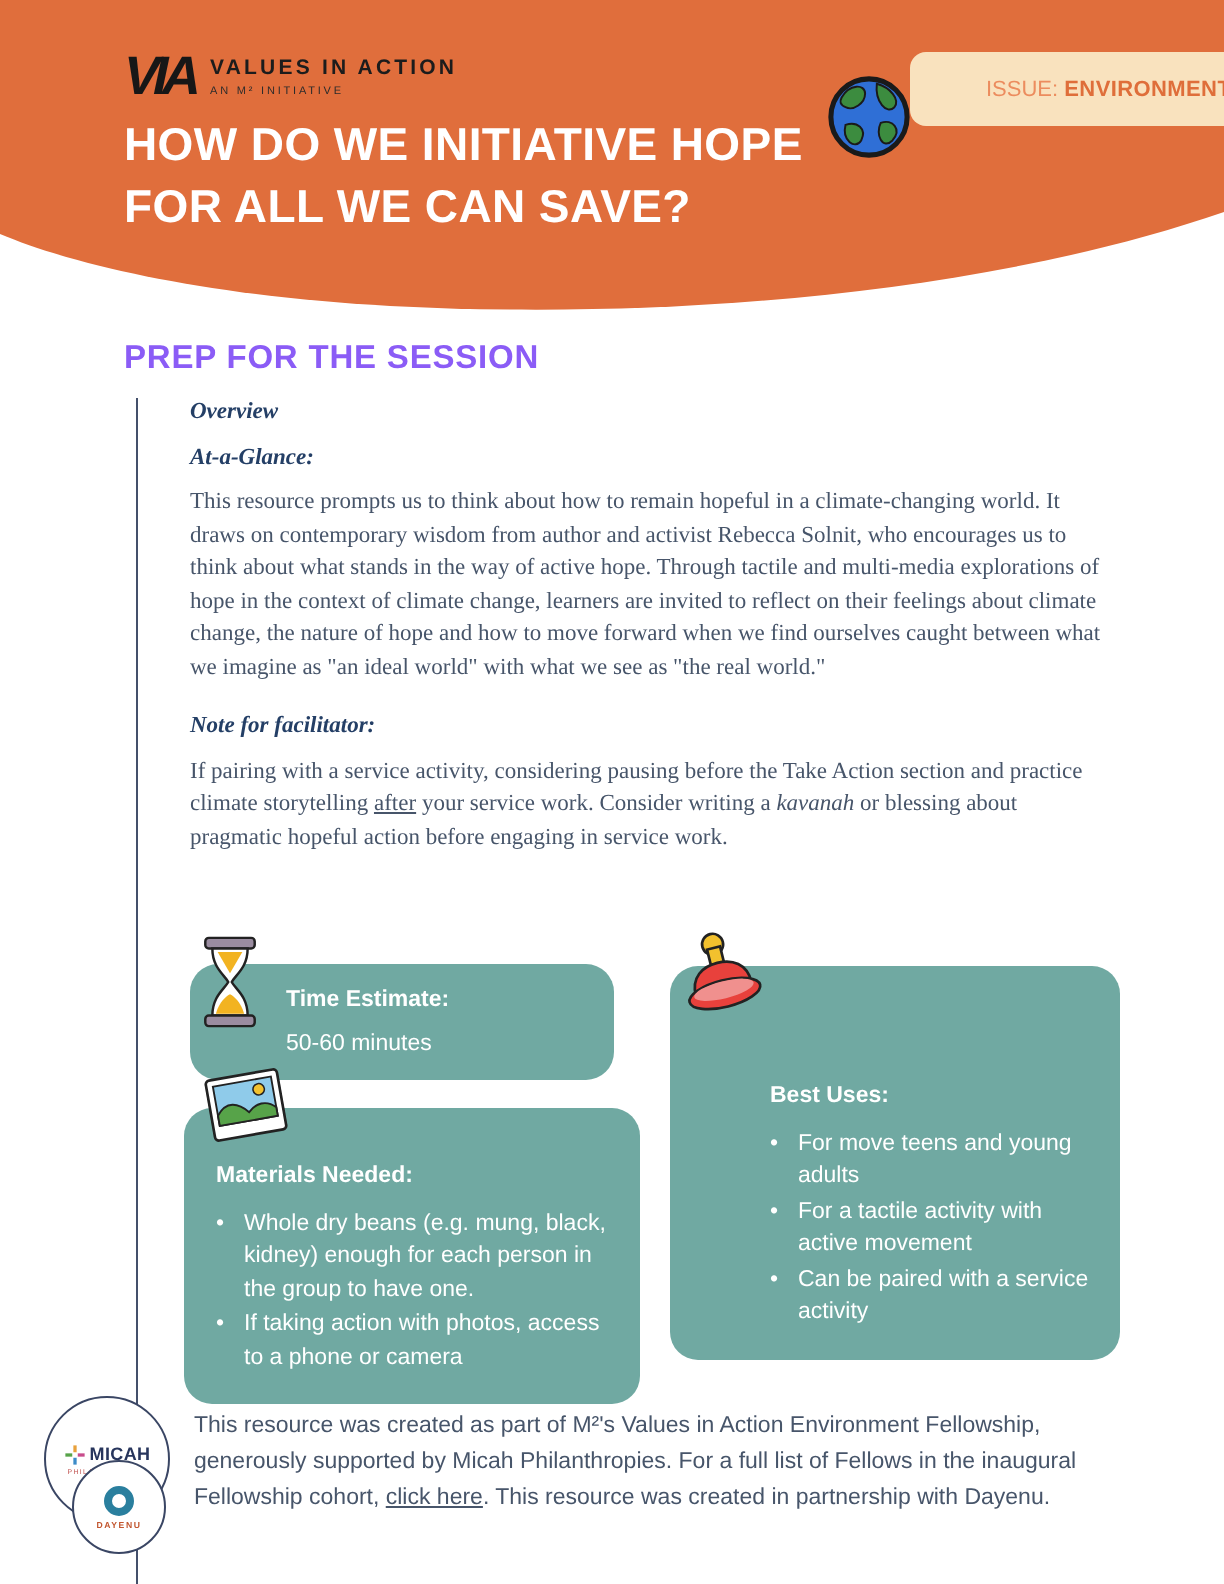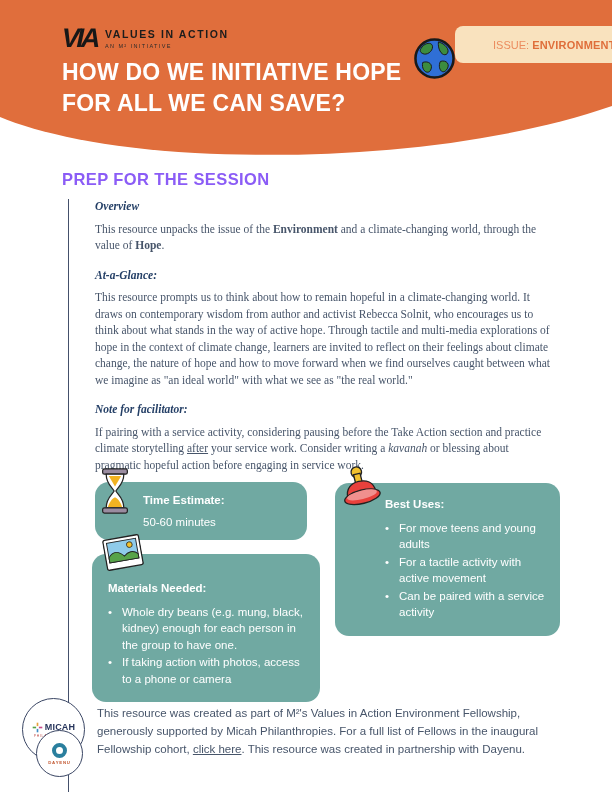--- a/index.html
+++ b/index.html
@@ -29,21 +29,21 @@
   .b{font-weight:bold;}
   .u{text-decoration:underline;margin-top:40px;}
   .i{font-style:italic;}
   
   .teal-box{position:absolute;background:#70A9A2;border-radius:14px;color:#ffffff;font-size:11.5px;line-height:16.5px;}
   .box-label{font-weight:bold;font-size:11.5px;color:#ffffff;}
   .time-box{left:95px;top:482px;width:212px;height:58px;}
   .time-inner{padding:10px 12px 0 48px;}
   .time-label{margin-bottom:5px;}
   .best-box{left:335px;top:483px;width:225px;padding-bottom:14px;}
-  .best-inner{padding:13px 14px 0 50px;}
+  .best-inner{padding:13px 14px 0 50px;margin-top:44px;}
   .materials-box{left:92px;top:554px;width:228px;padding-bottom:14px;}
   .materials-inner{padding:26px 12px 0 16px;}
   .bullets{margin-top:7px;}
   .bullet{display:flex;margin-bottom:1px;}
   .bullet .dot{width:14px;flex:0 0 14px;}
   .icon-float{position:absolute;}
   .hourglass-pos{left:5px;top:-15px;width:30px;height:48px;}
   .stamp-pos{left:2px;top:-18px;width:46px;height:44px;transform:rotate(-14deg);}
   .photo-pos{left:12px;top:-18px;width:38px;height:33px;transform:rotate(-10deg);}
   
@@ -93,21 +93,20 @@
     <path d="M26,5 C33,7 38,13 35,17 C31,21 25,14 26,5 Z" fill="#3C8C3F" stroke="#1A1A1A" stroke-width="1"></path>
     <path d="M10,26 C16,24 21,28 18,34 C15,39 8,34 10,26 Z" fill="#3C8C3F" stroke="#1A1A1A" stroke-width="1"></path>
     <path d="M28,25 C34,23 39,28 34,34 C29,39 25,31 28,25 Z" fill="#3C8C3F" stroke="#1A1A1A" stroke-width="1"></path>
   </svg>
 
   <div class="section-heading">PREP FOR THE SESSION</div>
   <div class="thread"></div>
 
   <div class="content">
     <p class="sub-label">Overview</p>
-    <p class="para"><span>This resource unpacks the issue of the </span><span class="b">Environment</span><span> and a climate-changing world, through the value of </span><span class="b">Hope</span><span>.</span></p>
 
     <p class="sub-label">At-a-Glance:</p>
     <p class="para">This resource prompts us to think about how to remain hopeful in a climate-changing world. It draws on contemporary wisdom from author and activist Rebecca Solnit, who encourages us to think about what stands in the way of active hope. Through tactile and multi-media explorations of hope in the context of climate change, learners are invited to reflect on their feelings about climate change, the nature of hope and how to move forward when we find ourselves caught between what we imagine as "an ideal world" with what we see as "the real world."</p>
 
     <p class="sub-label">Note for facilitator:</p>
     <p class="para"><span>If pairing with a service activity, considering pausing before the Take Action section and practice climate storytelling </span><span class="u">after</span><span> your service work. Consider writing a </span><span class="i">kavanah</span><span> or blessing about pragmatic hopeful action before engaging in service work.</span></p>
   </div>
 
   <div class="teal-box time-box">
     <svg class="icon-float hourglass-pos" viewBox="0 0 34 52">

